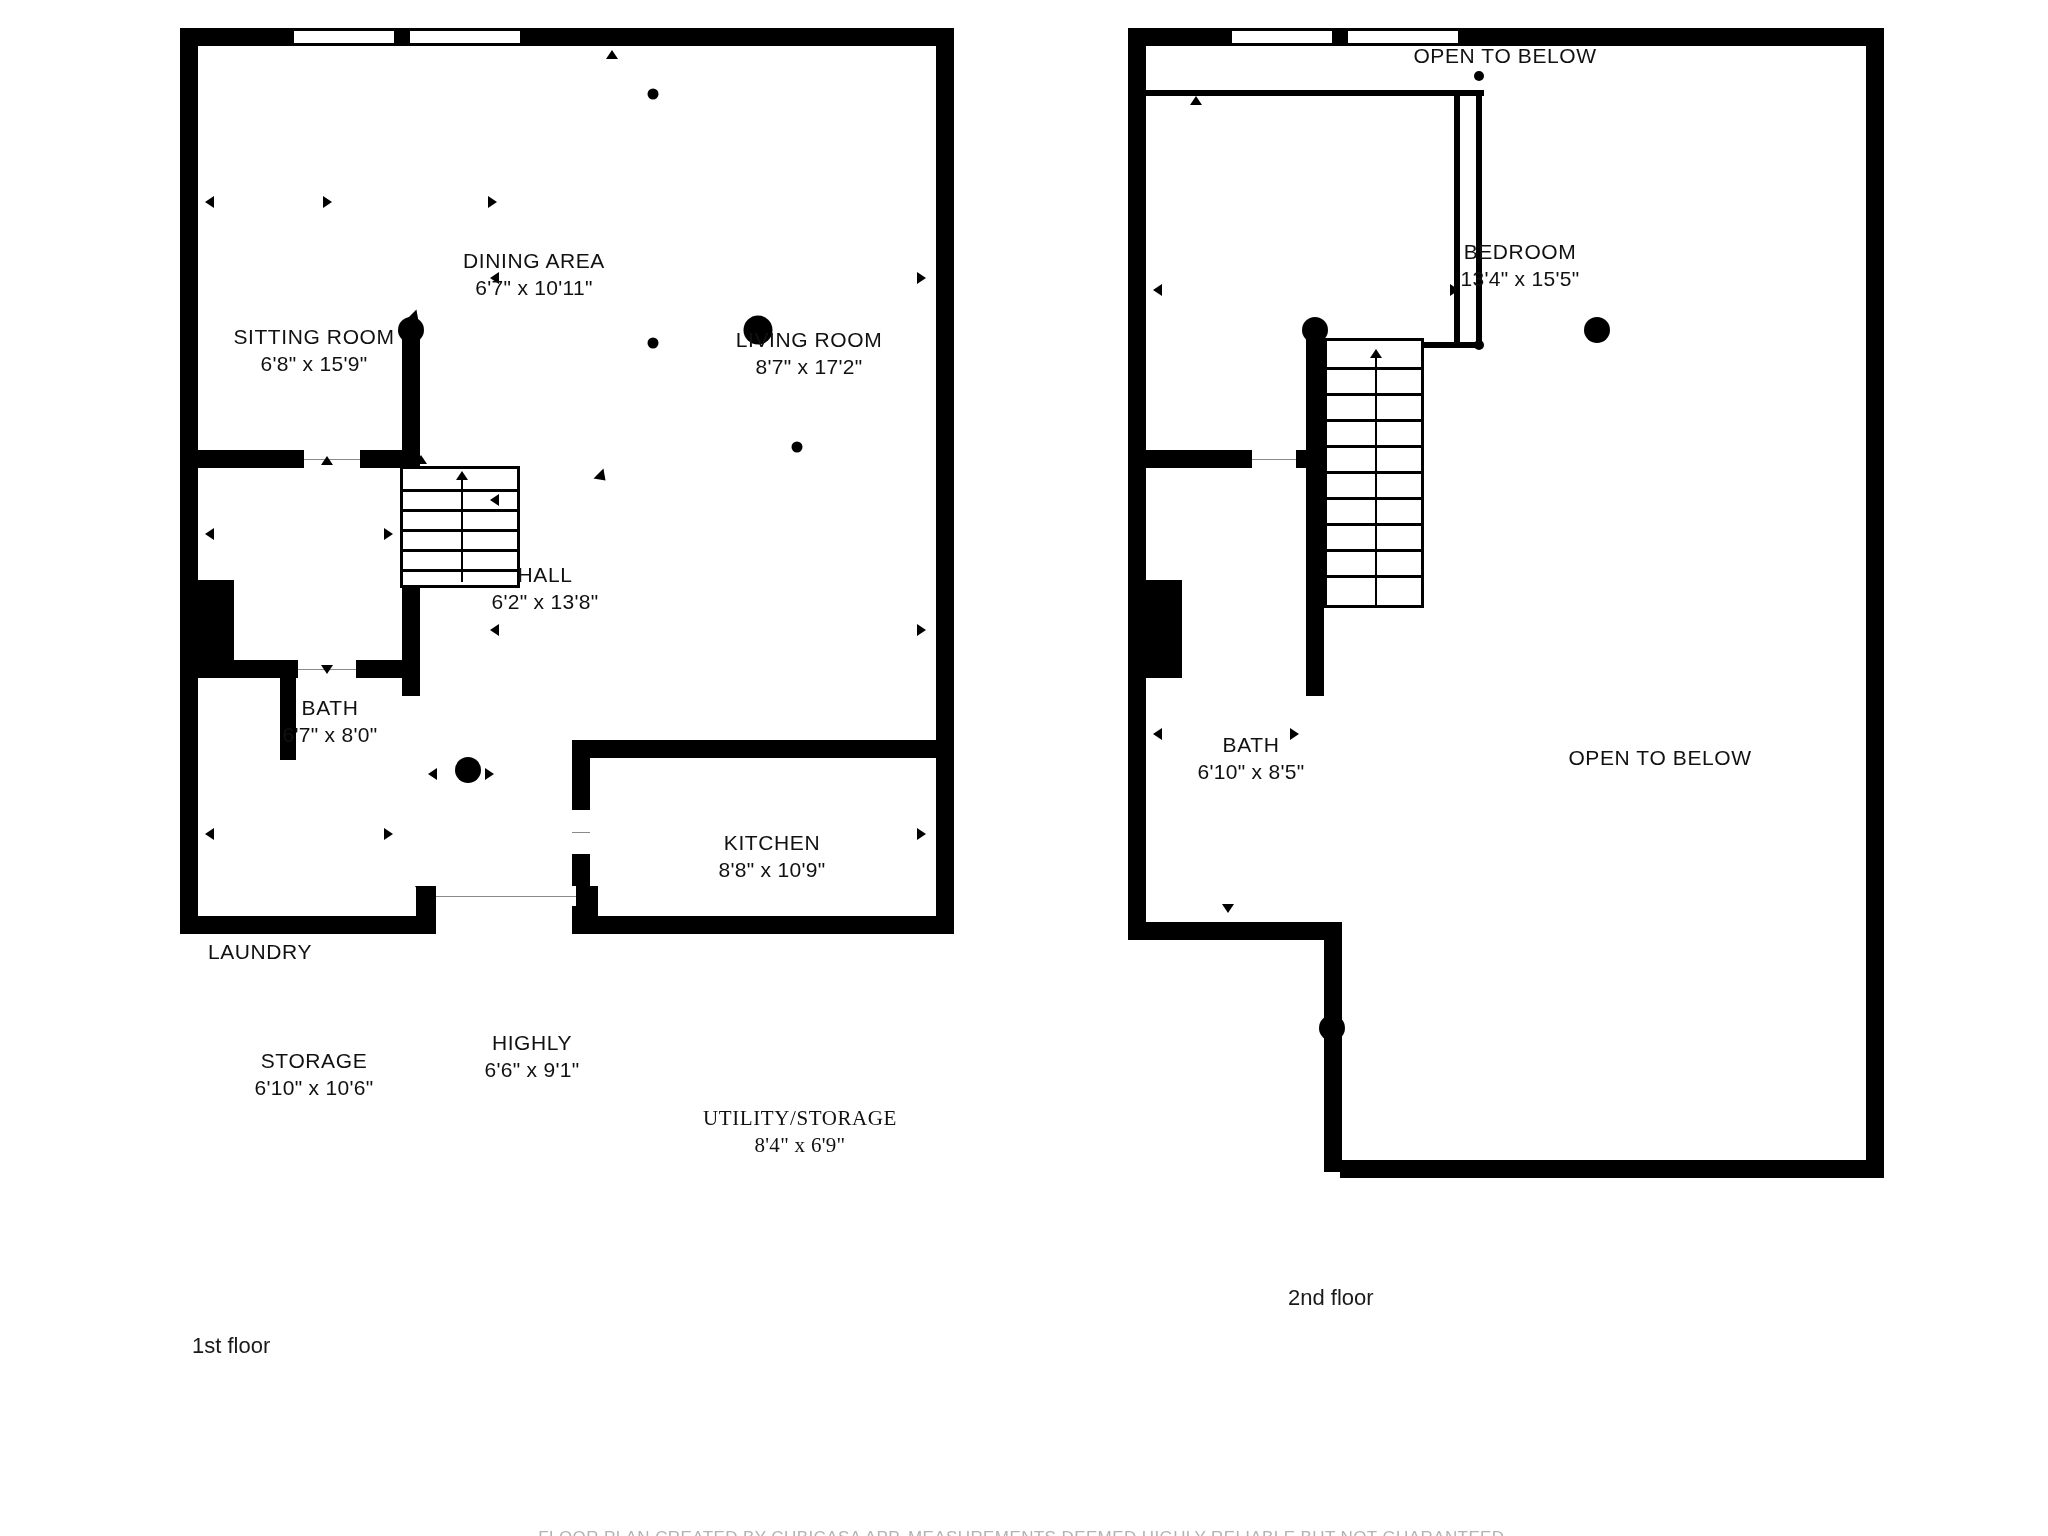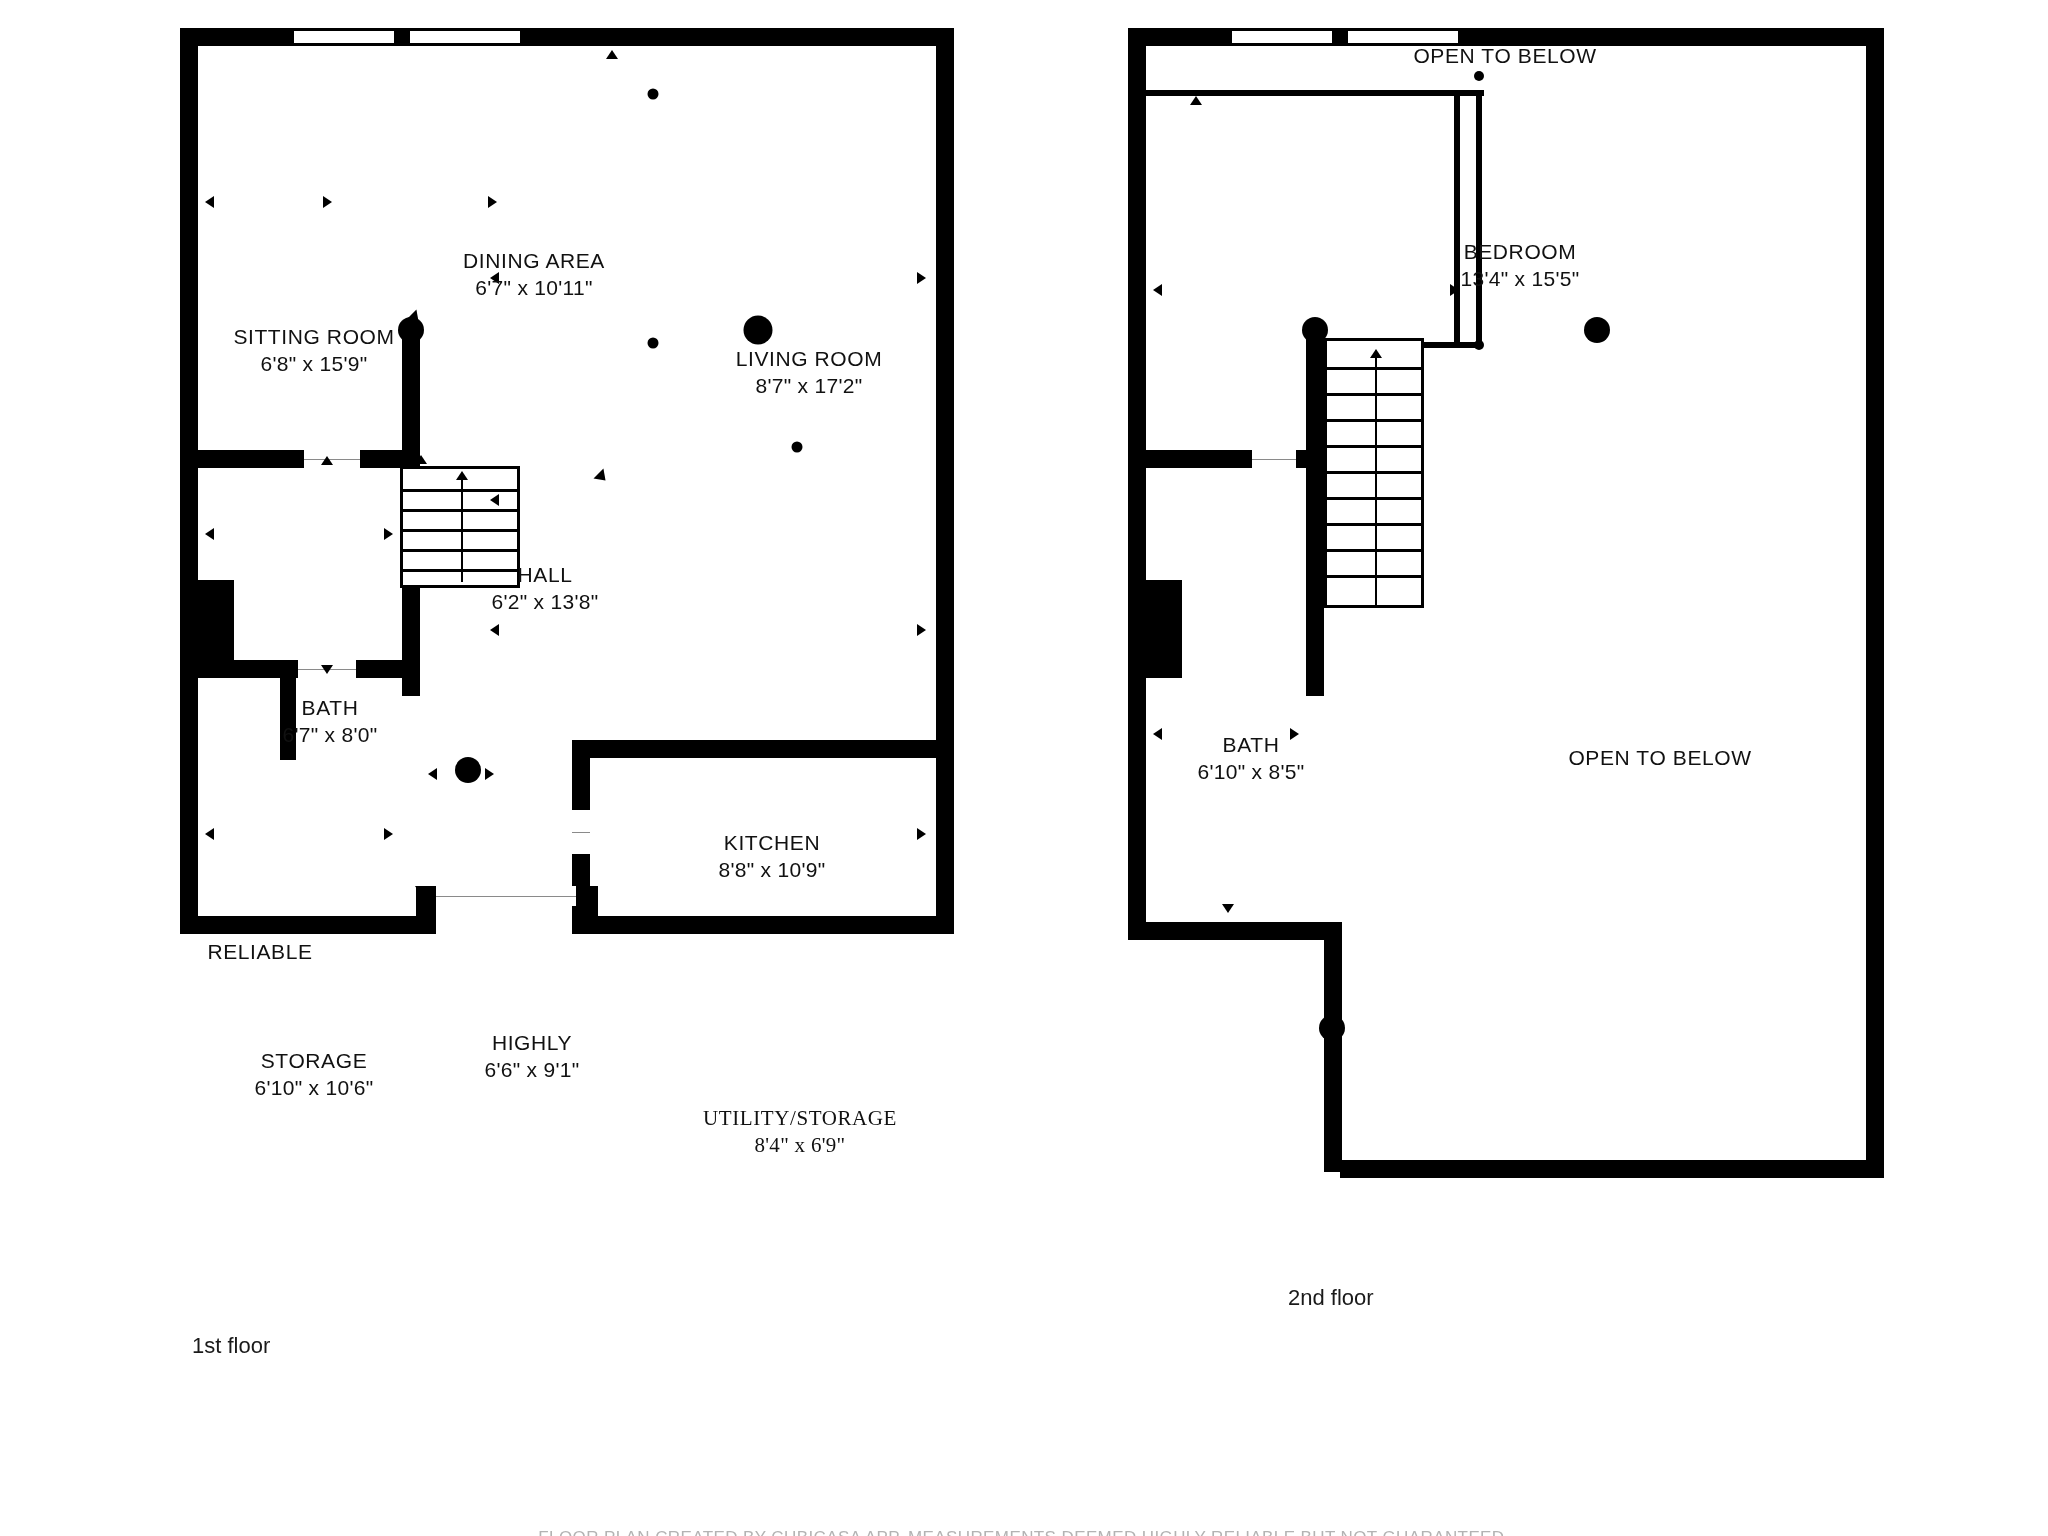--- a/index.html
+++ b/index.html
@@ -275,42 +275,42 @@
     <div class="room-label" style="left:354px; top:230px;margin-top:16px;">
       <span class="name">DINING AREA</span>
       <span class="dims">6'7" x 10'11"</span>
     </div>
 
     <div class="room-label" style="left:134px; top:322px;">
       <span class="name">SITTING ROOM</span>
       <span class="dims">6'8" x 15'9"</span>
     </div>
 
-    <div class="room-label" style="left:629px; top:325px;margin-top:19px;">
+    <div class="room-label" style="left:629px; top:325px;">
       <span class="name">LIVING ROOM</span>
       <span class="dims">8'7" x 17'2"</span>
     </div>
 
     <div class="room-label" style="left:365px; top:560px;">
       <span class="name">HALL</span>
       <span class="dims">6'2" x 13'8"</span>
     </div>
 
     <div class="room-label" style="left:150px; top:693px;">
       <span class="name">BATH</span>
       <span class="dims">6'7" x 8'0"</span>
     </div>
 
     <div class="room-label" style="left:592px; top:828px;">
       <span class="name">KITCHEN</span>
       <span class="dims">8'8" x 10'9"</span>
     </div>
 
     <div class="room-label single" style="left:80px; top:924px;">
-      <span class="name">RELIABLE</span>
+      <span class="name">LAUNDRY</span>
     </div>
 
     <div class="room-label" style="left:134px; top:1046px;">
       <span class="name">STORAGE</span>
       <span class="dims">6'10" x 10'6"</span>
     </div>
 
     <div class="room-label" style="left:352px; top:1028px;">
       <span class="name">HIGHLY</span>
       <span class="dims">6'6" x 9'1"</span>

